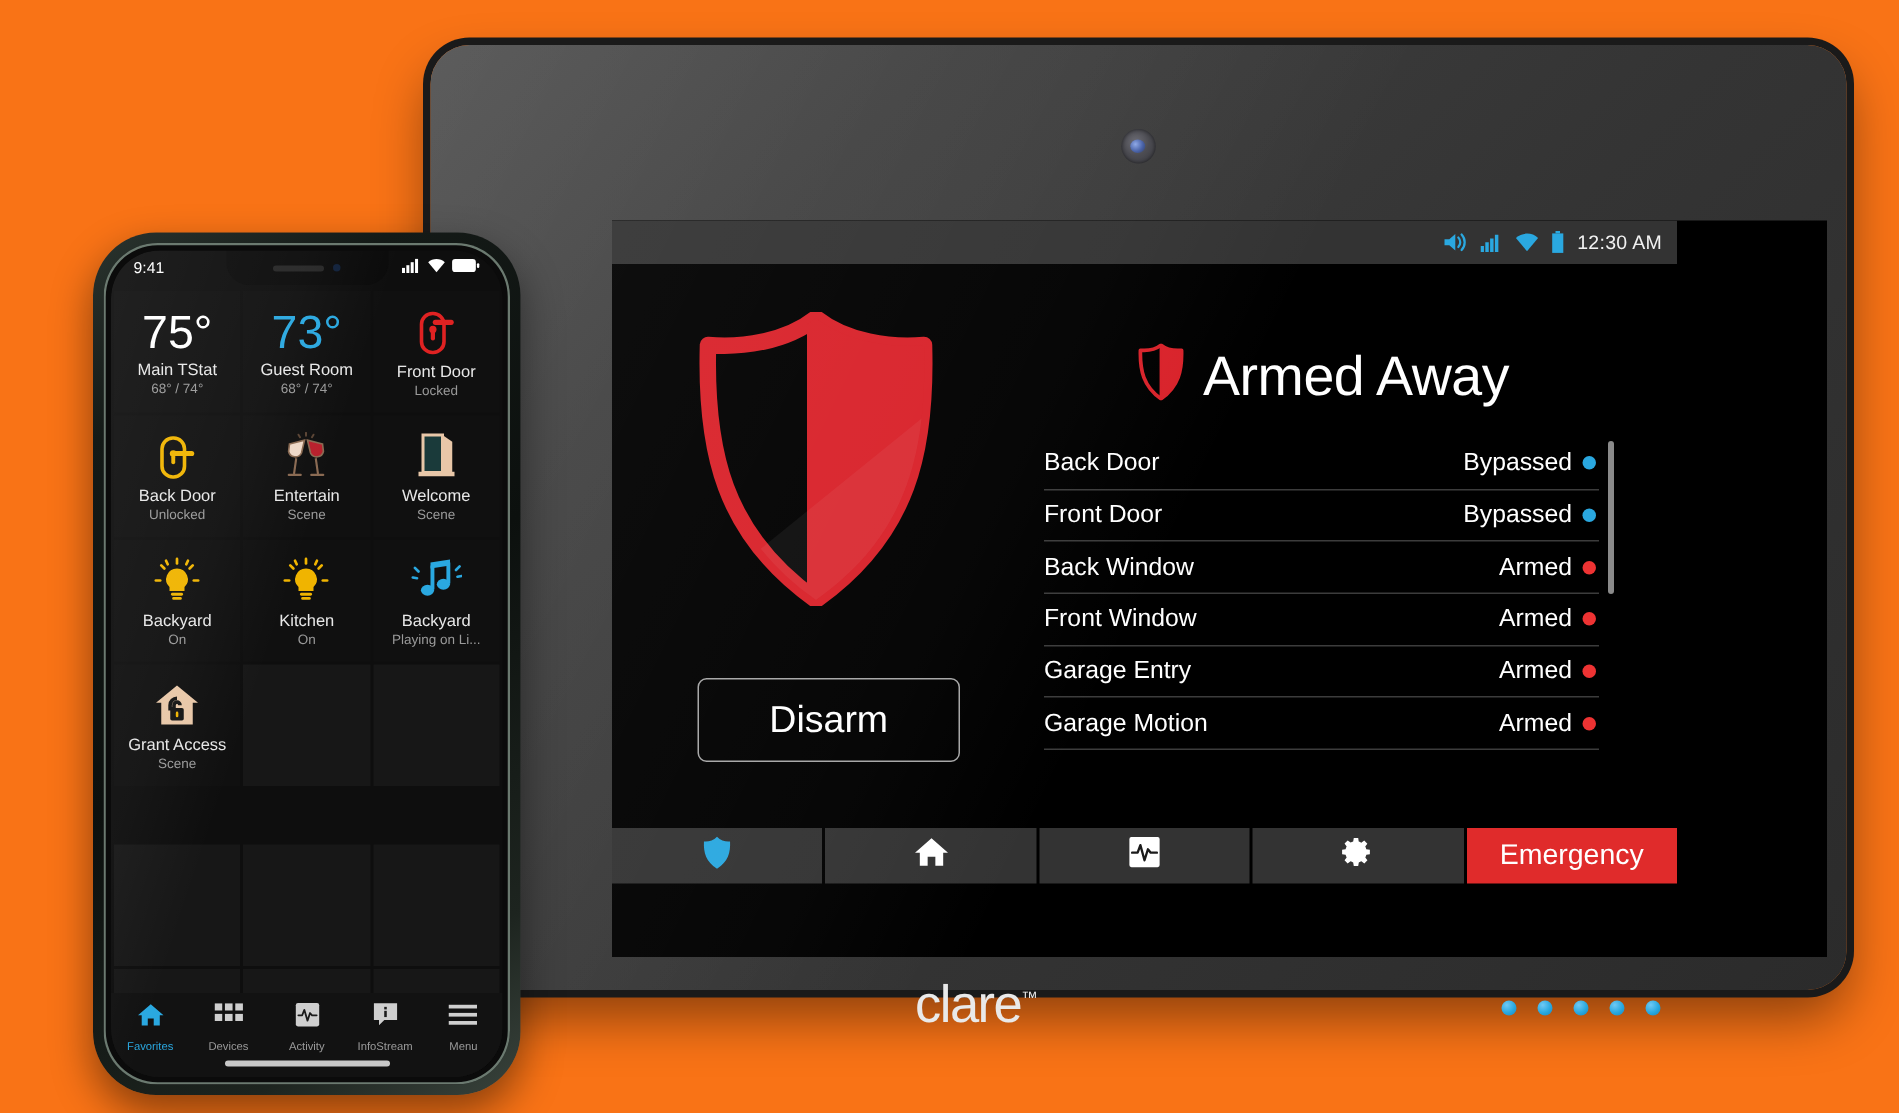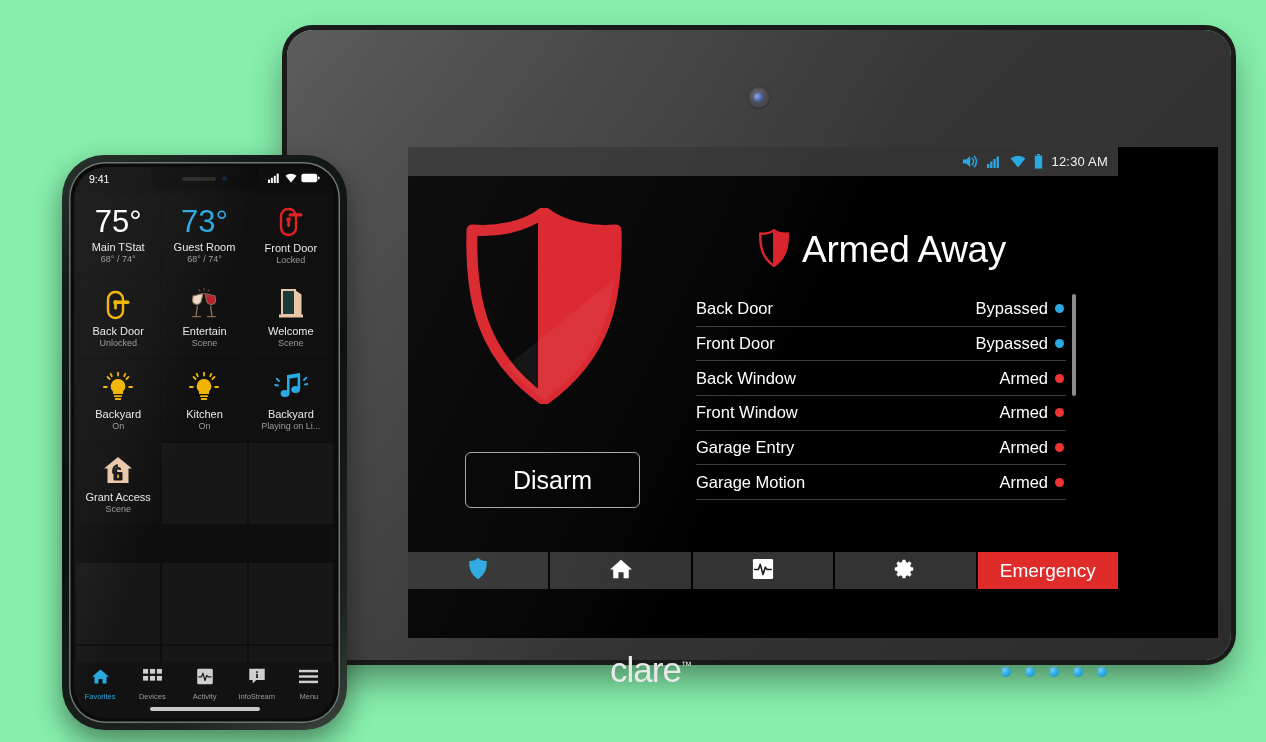--- a/index.html
+++ b/index.html
@@ -2,21 +2,21 @@
 <html><head>
 <meta charset="utf-8">
 <style>
   * { box-sizing: border-box; margin: 0; padding: 0; }
   html, body {
     width: 1266px; height: 742px;
     background: #ffffff;
     font-family: "Liberation Sans", sans-serif;
     overflow: hidden;
   }
-  .stage { position: relative; width: 1266px; height: 742px; background:#86efac; }
+  .stage { position: relative; width: 1266px; height: 742px; background:#f97316; }
 
   
   .tablet {
     position: absolute; left: 287px; top: 30px;
     width: 944px; height: 630px;
     border-radius: 26px;
     background: linear-gradient(135deg,#4a4a4a 0%, #3e3e3e 22%, #343434 55%, #2b2b2b 100%);
     box-shadow: 0 0 0 5px #1a1a1a, 0 18px 36px rgba(0,0,0,.45);
   }
   .tablet-inner-sheen {

